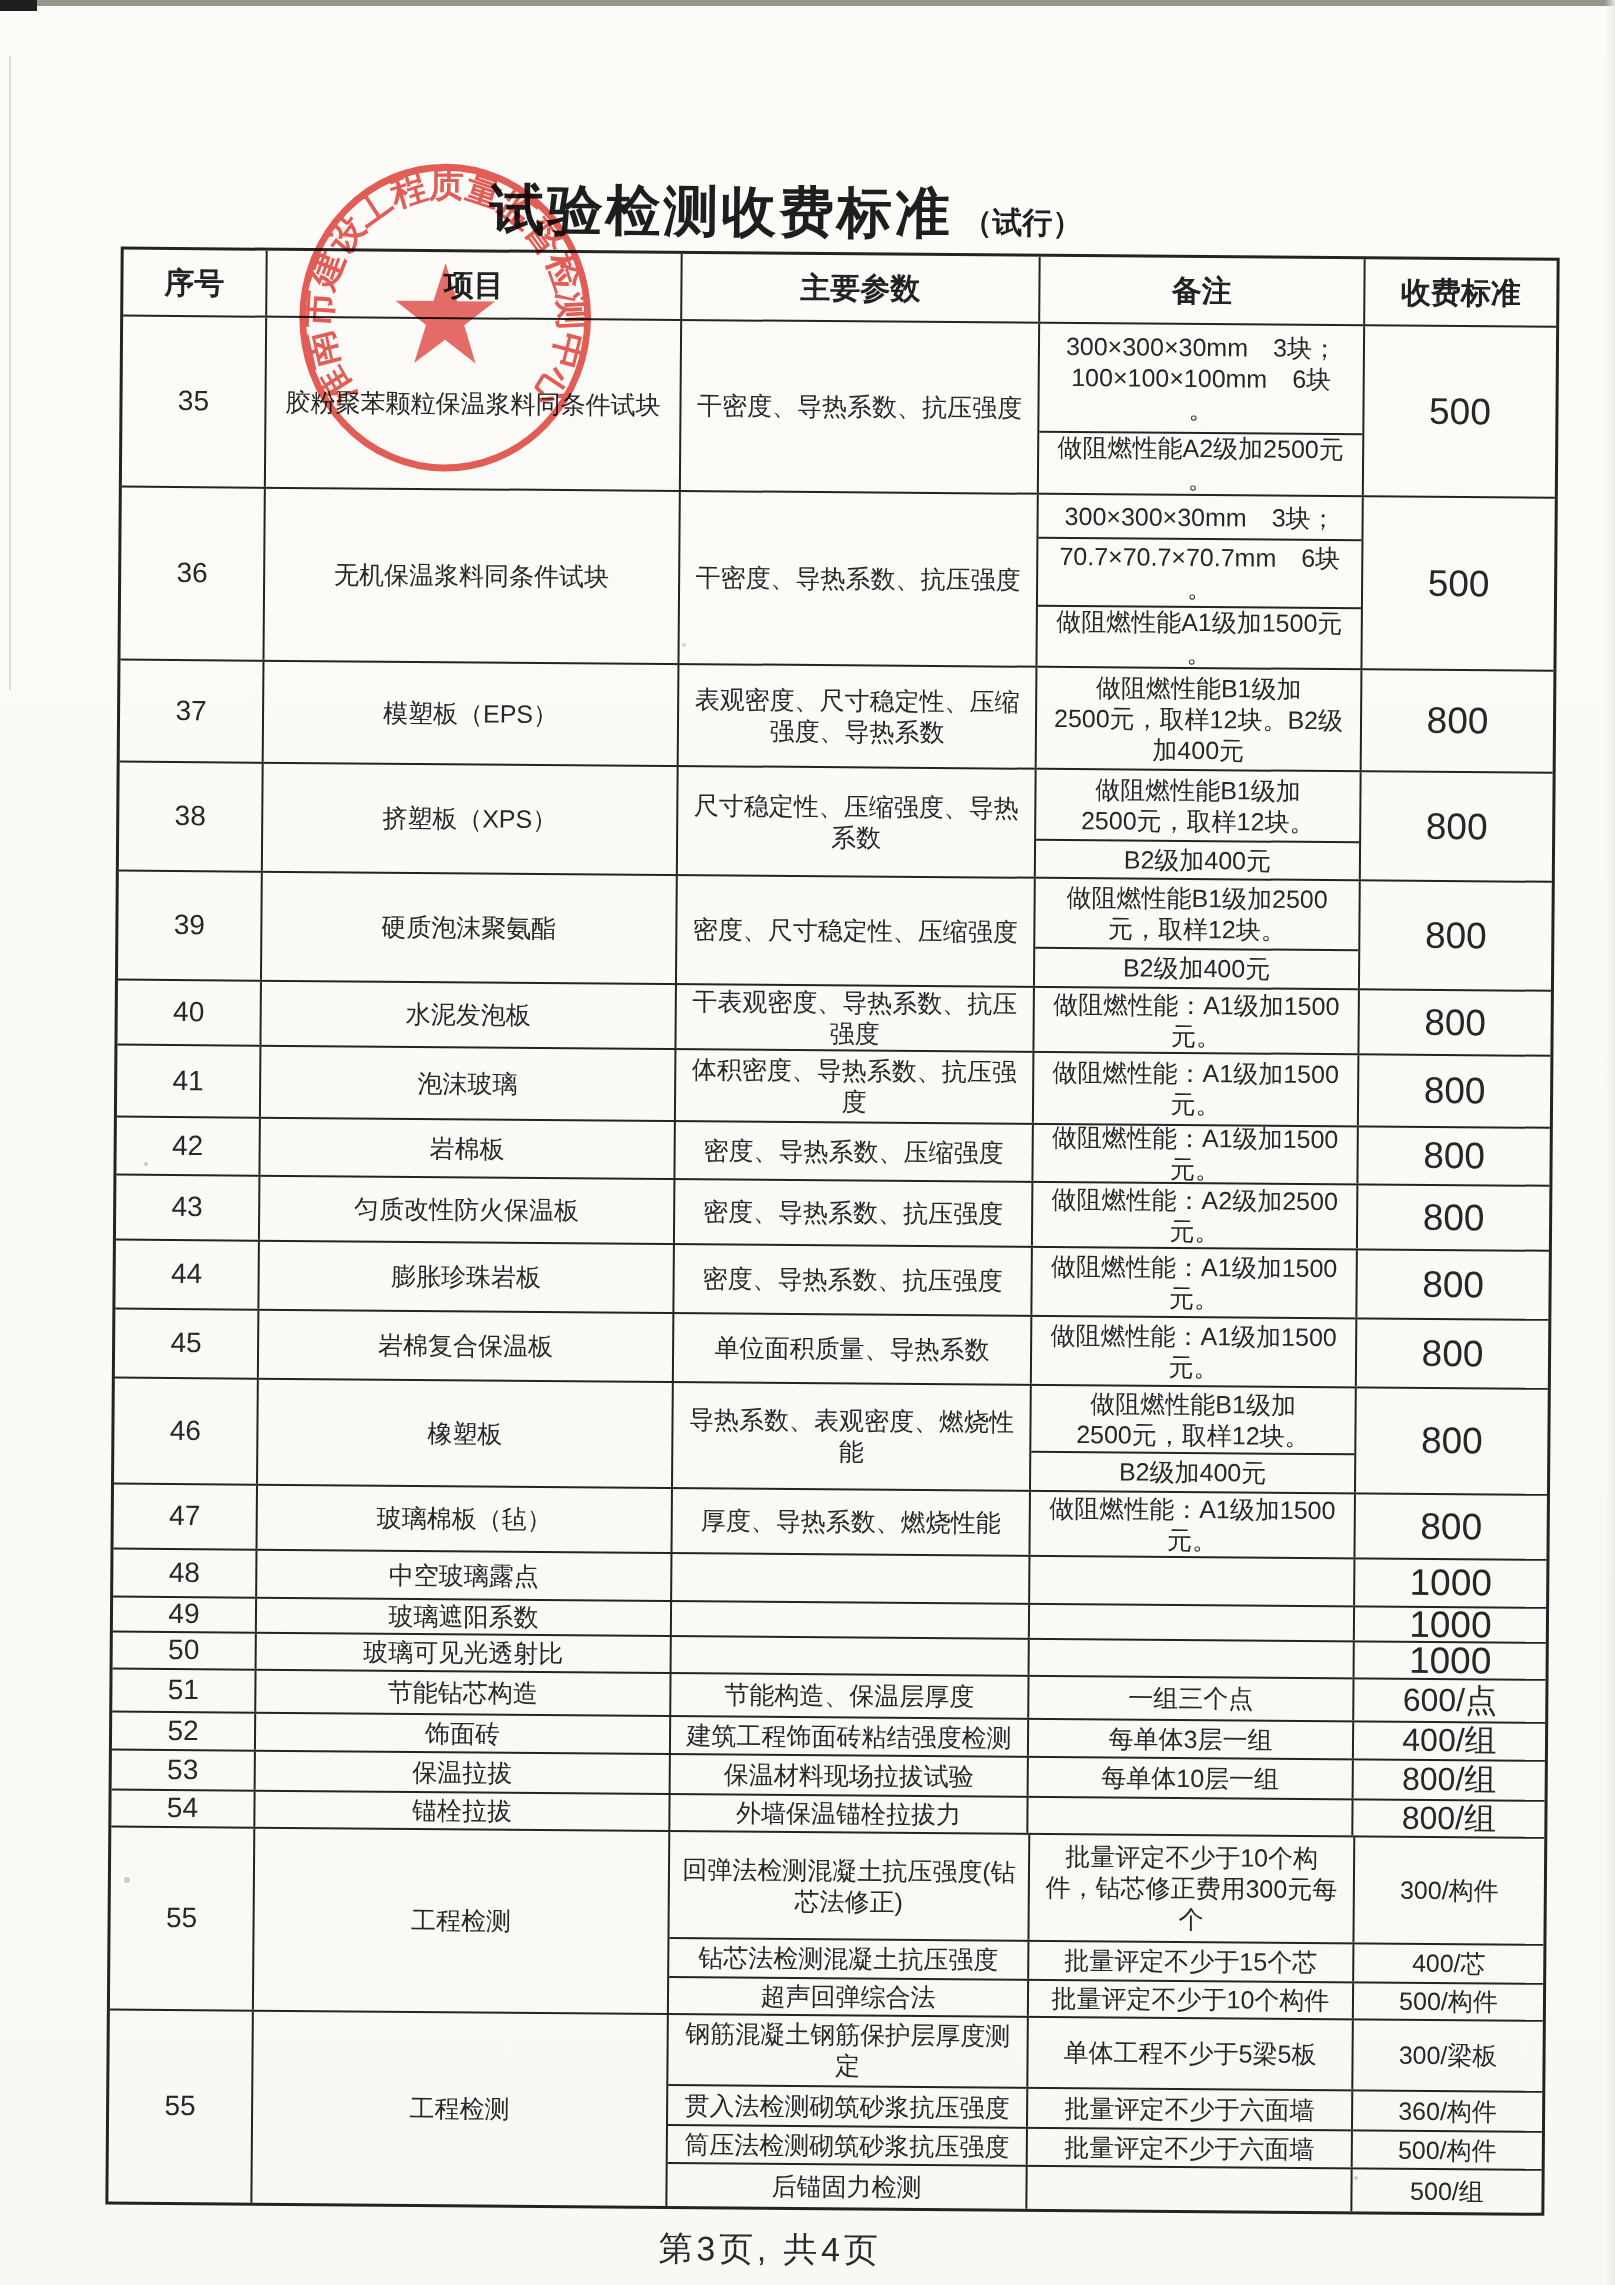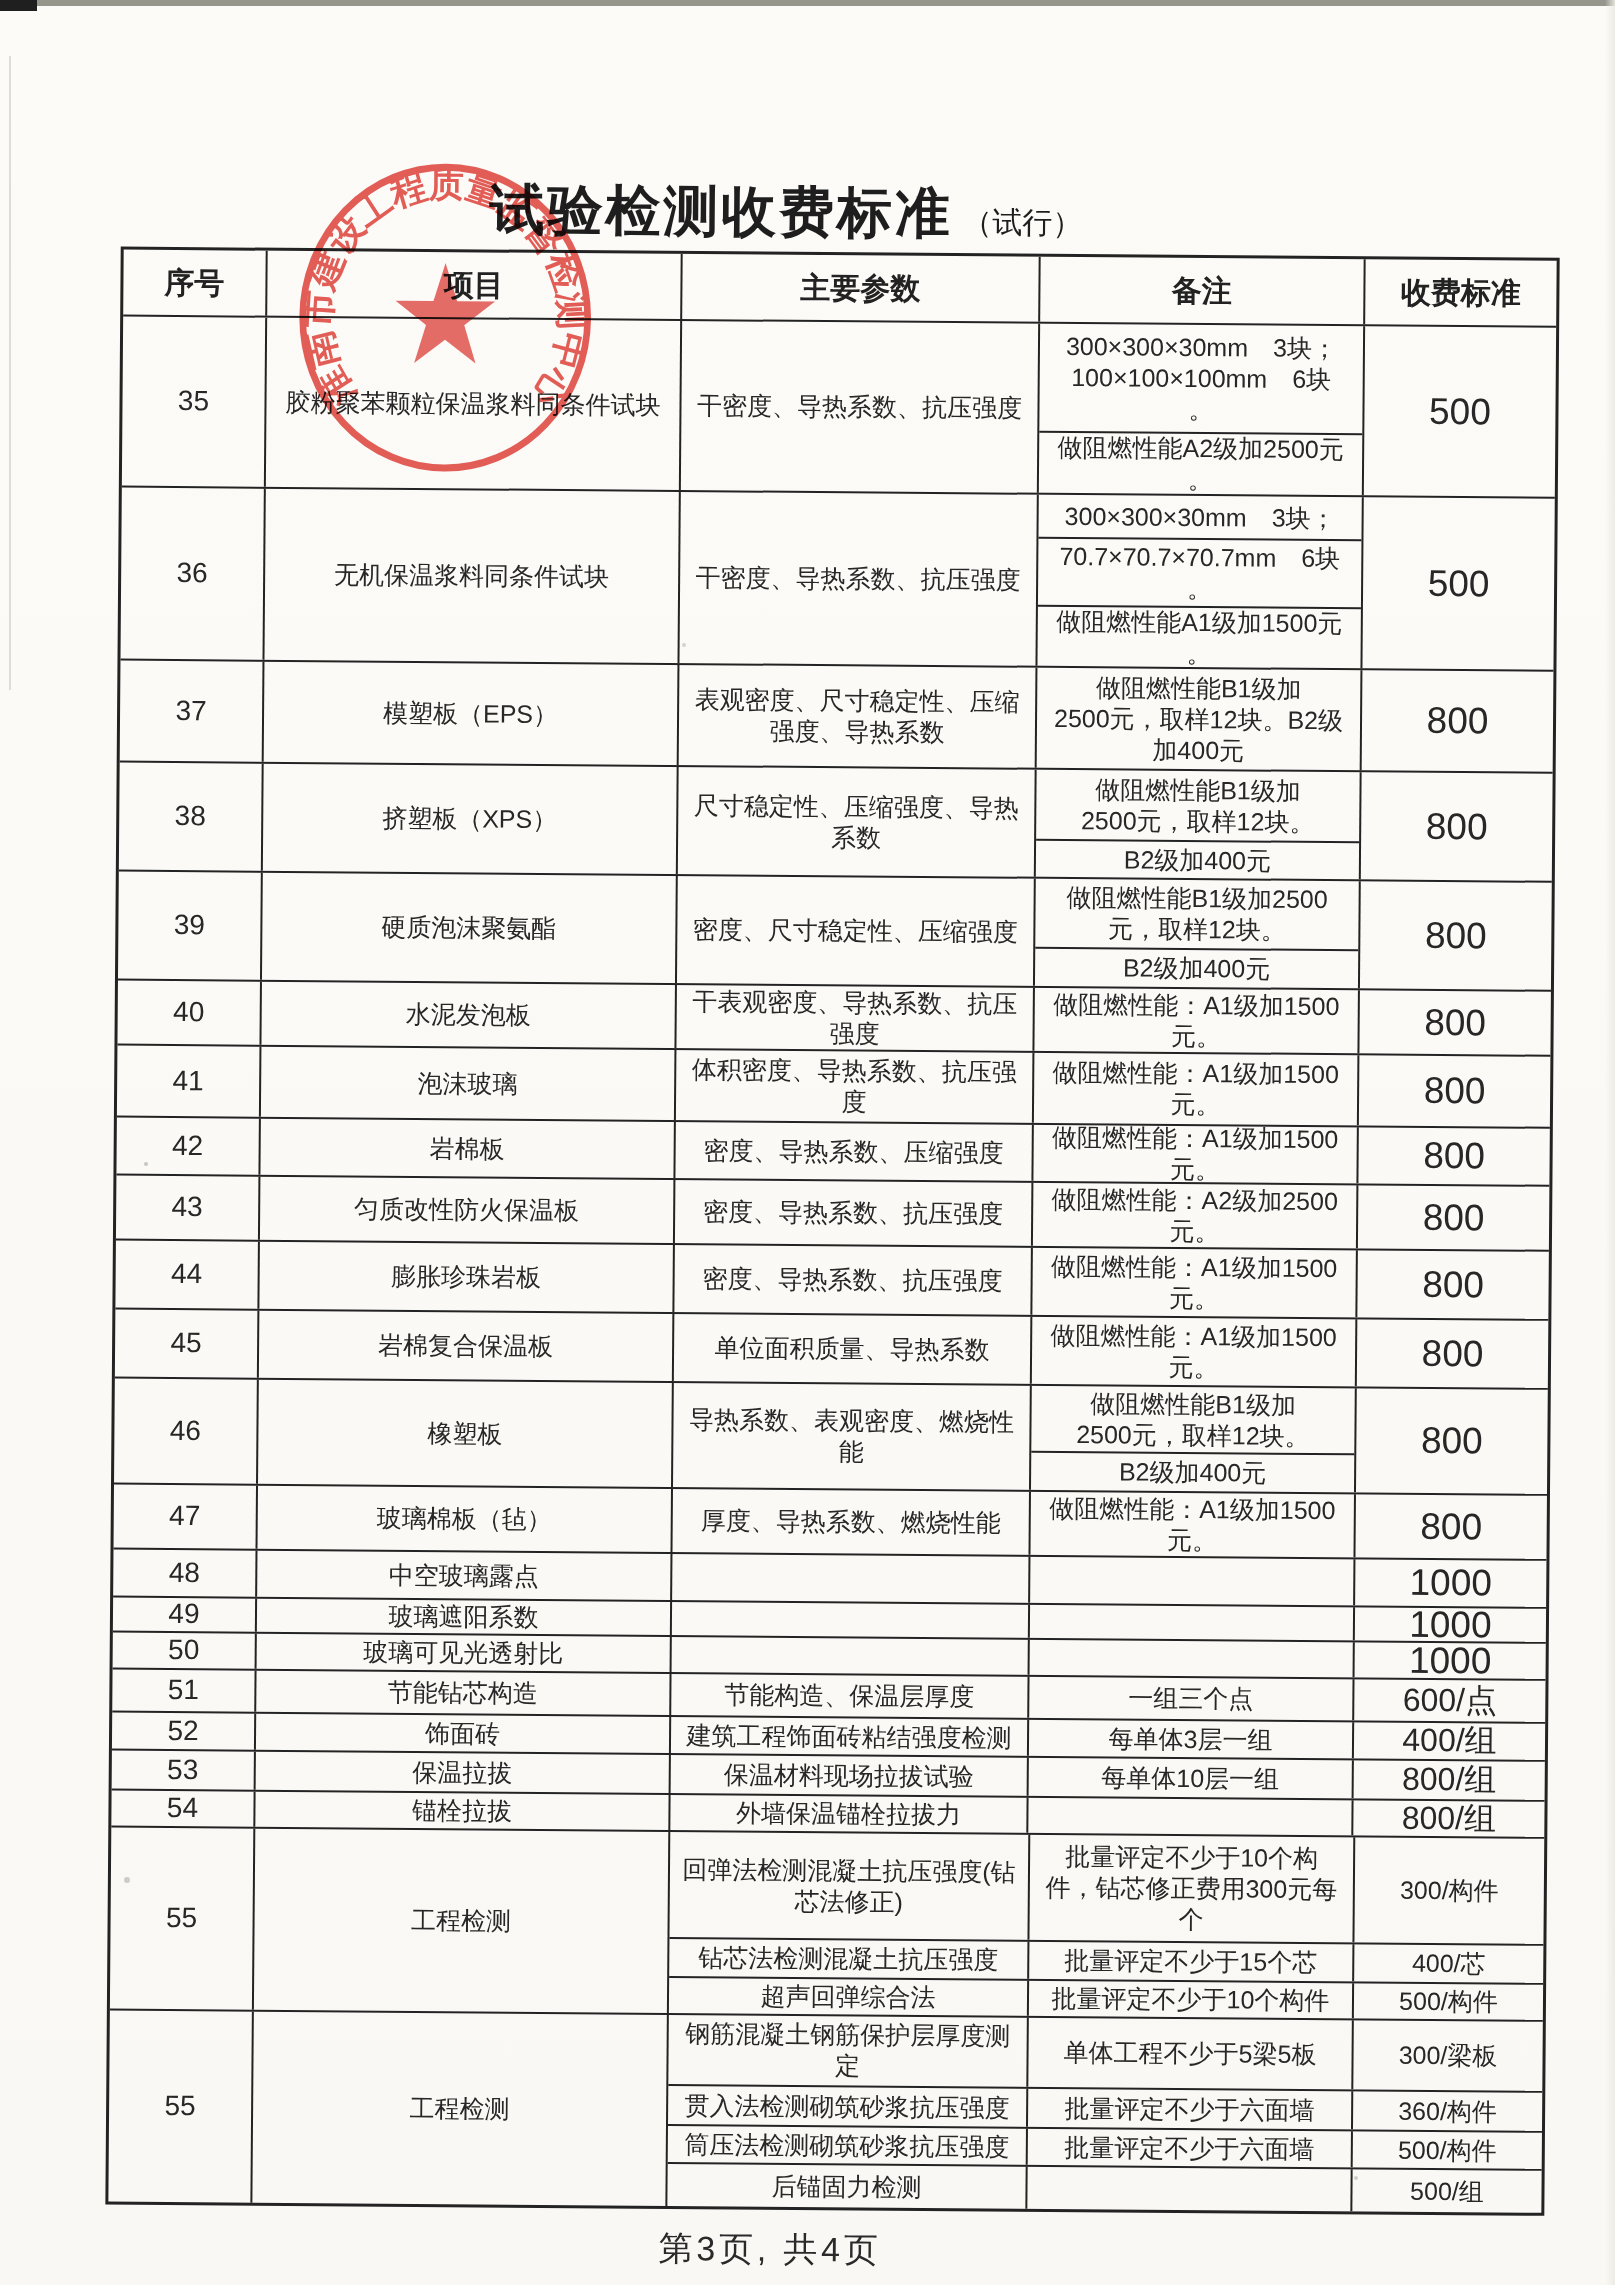--- a/index.html
+++ b/index.html
@@ -17,21 +17,21 @@
                 background:linear-gradient(to left,#eceae4,rgba(236,234,228,0)); }
   .specks { position:absolute; left:144px; top:1162px; width:3.8px; height:3.8px; border-radius:50%;
             background:#c9c6c0;
             box-shadow: -19px 716px 0 1px #cfccc6, 538px -519px 0 0 #d6d3cd, 1210px 1014px 0 0 #d2cfc9; }
 
   .sheet { position:absolute; inset:0; transform:rotate(0.45deg); transform-origin:50% 54%; }
 
   
   .title-wrap { position:absolute; top:176px; left:0; width:1556px; text-align:center; white-space:nowrap; }
   .title  { font-size:55px; font-weight:700; letter-spacing:2.9px; color:#1e1e1e; }
-  .suffix { font-size:30px; font-weight:400; color:#1e1e1e; margin-left:9.6px; }
+  .suffix { font-size:30px; font-weight:700; color:#1e1e1e; margin-left:9.6px; }
 
   
   .footer-wrap { position:absolute; top:2227px; left:0; width:1556px; text-align:center; }
   .footer { font-size:34px; color:#2a2a2a; letter-spacing:3.8px; }
 
   
   .table { position:absolute; left:113px; top:252px; width:1439px;
            border:3.8px solid #232323; background:transparent; color:#272727; }
   .trow { display:flex; }
   .trow + .trow { border-top:2.9px solid #232323; }

